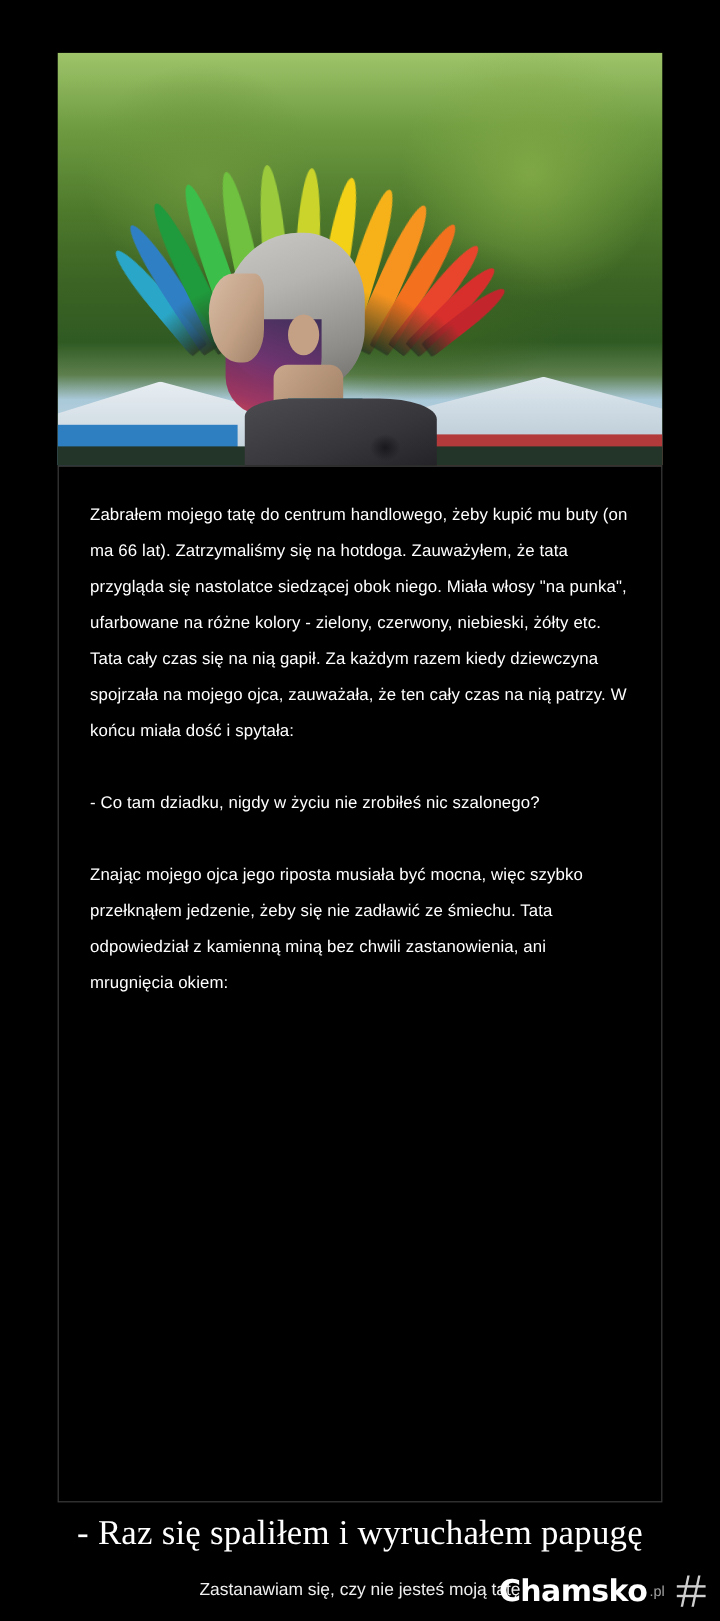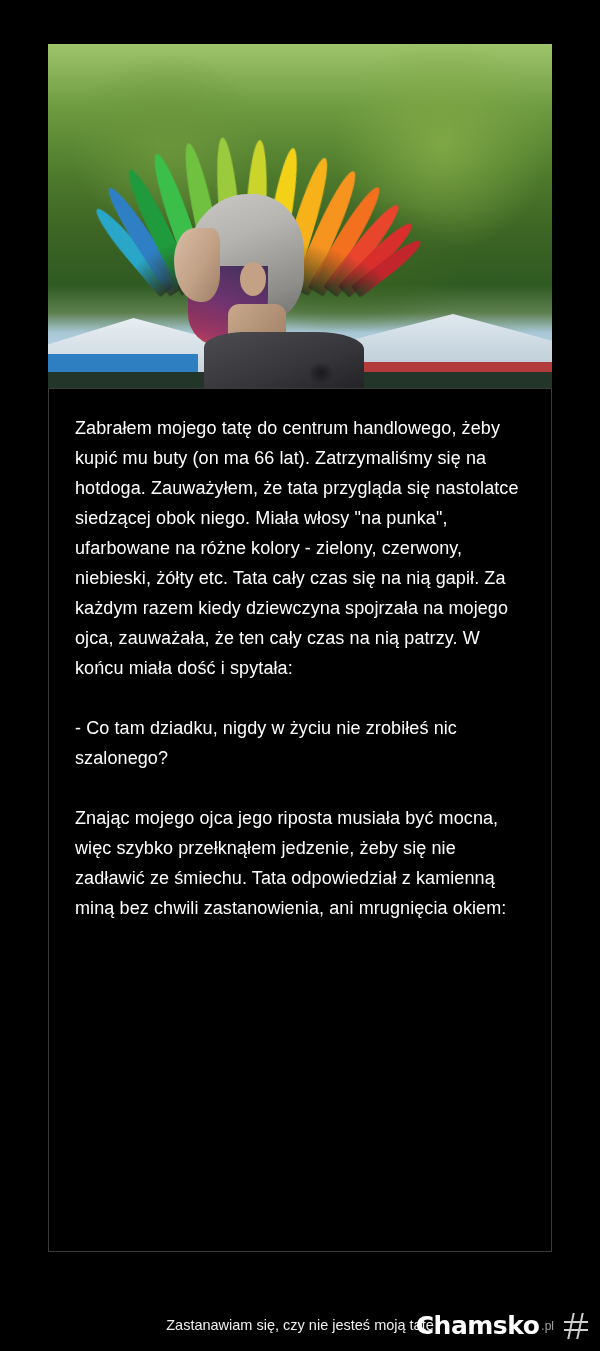--- a/index.html
+++ b/index.html
@@ -171,21 +171,21 @@
     left: 48px;
     top: 388px;
     width: 504px;
     height: 864px;
     background: #000;
     border: 1px solid #3b3b3b;
     box-sizing: border-box;
   }
   .story {
     padding: 24px 28px 0 26px;
-    font-size: 18px;
+    font-size: 14px;
     line-height: 30px;
     color: #fff;
     white-space: pre-wrap;
     letter-spacing: .1px;
   }
   .watermark {
     position: absolute;
     left: 0; right: 0;
     bottom: 6px;
     text-align: center;
@@ -328,20 +328,21 @@
   </div>
 
   <div class="text-panel">
     <div class="story">Zabrałem mojego tatę do centrum handlowego, żeby kupić mu buty (on ma 66 lat). Zatrzymaliśmy się na hotdoga. Zauważyłem, że tata przygląda się nastolatce siedzącej obok niego. Miała włosy "na punka", ufarbowane na różne kolory - zielony, czerwony, niebieski, żółty etc. Tata cały czas się na nią gapił. Za każdym razem kiedy dziewczyna spojrzała na mojego ojca, zauważała, że ten cały czas na nią patrzy. W końcu miała dość i spytała:
 
 - Co tam dziadku, nigdy w życiu nie zrobiłeś nic szalonego?
 
 Znając mojego ojca jego riposta musiała być mocna, więc szybko przełknąłem jedzenie, żeby się nie zadławić ze śmiechu. Tata odpowiedział z kamienną miną bez chwili zastanowienia, ani mrugnięcia okiem:</div>
   </div>
 
+  <div class="punchline">- Raz się spaliłem i wyruchałem papugę</div>
 
   <div class="footer">
     <div class="footer-text">Zastanawiam się, czy nie jesteś moją tatę</div>
     <div class="brand">
       <span class="brand-name">Chamsko</span>
       <span class="brand-tld">.pl</span>
       <span class="brand-mark"></span>
     </div>
   </div>
 

